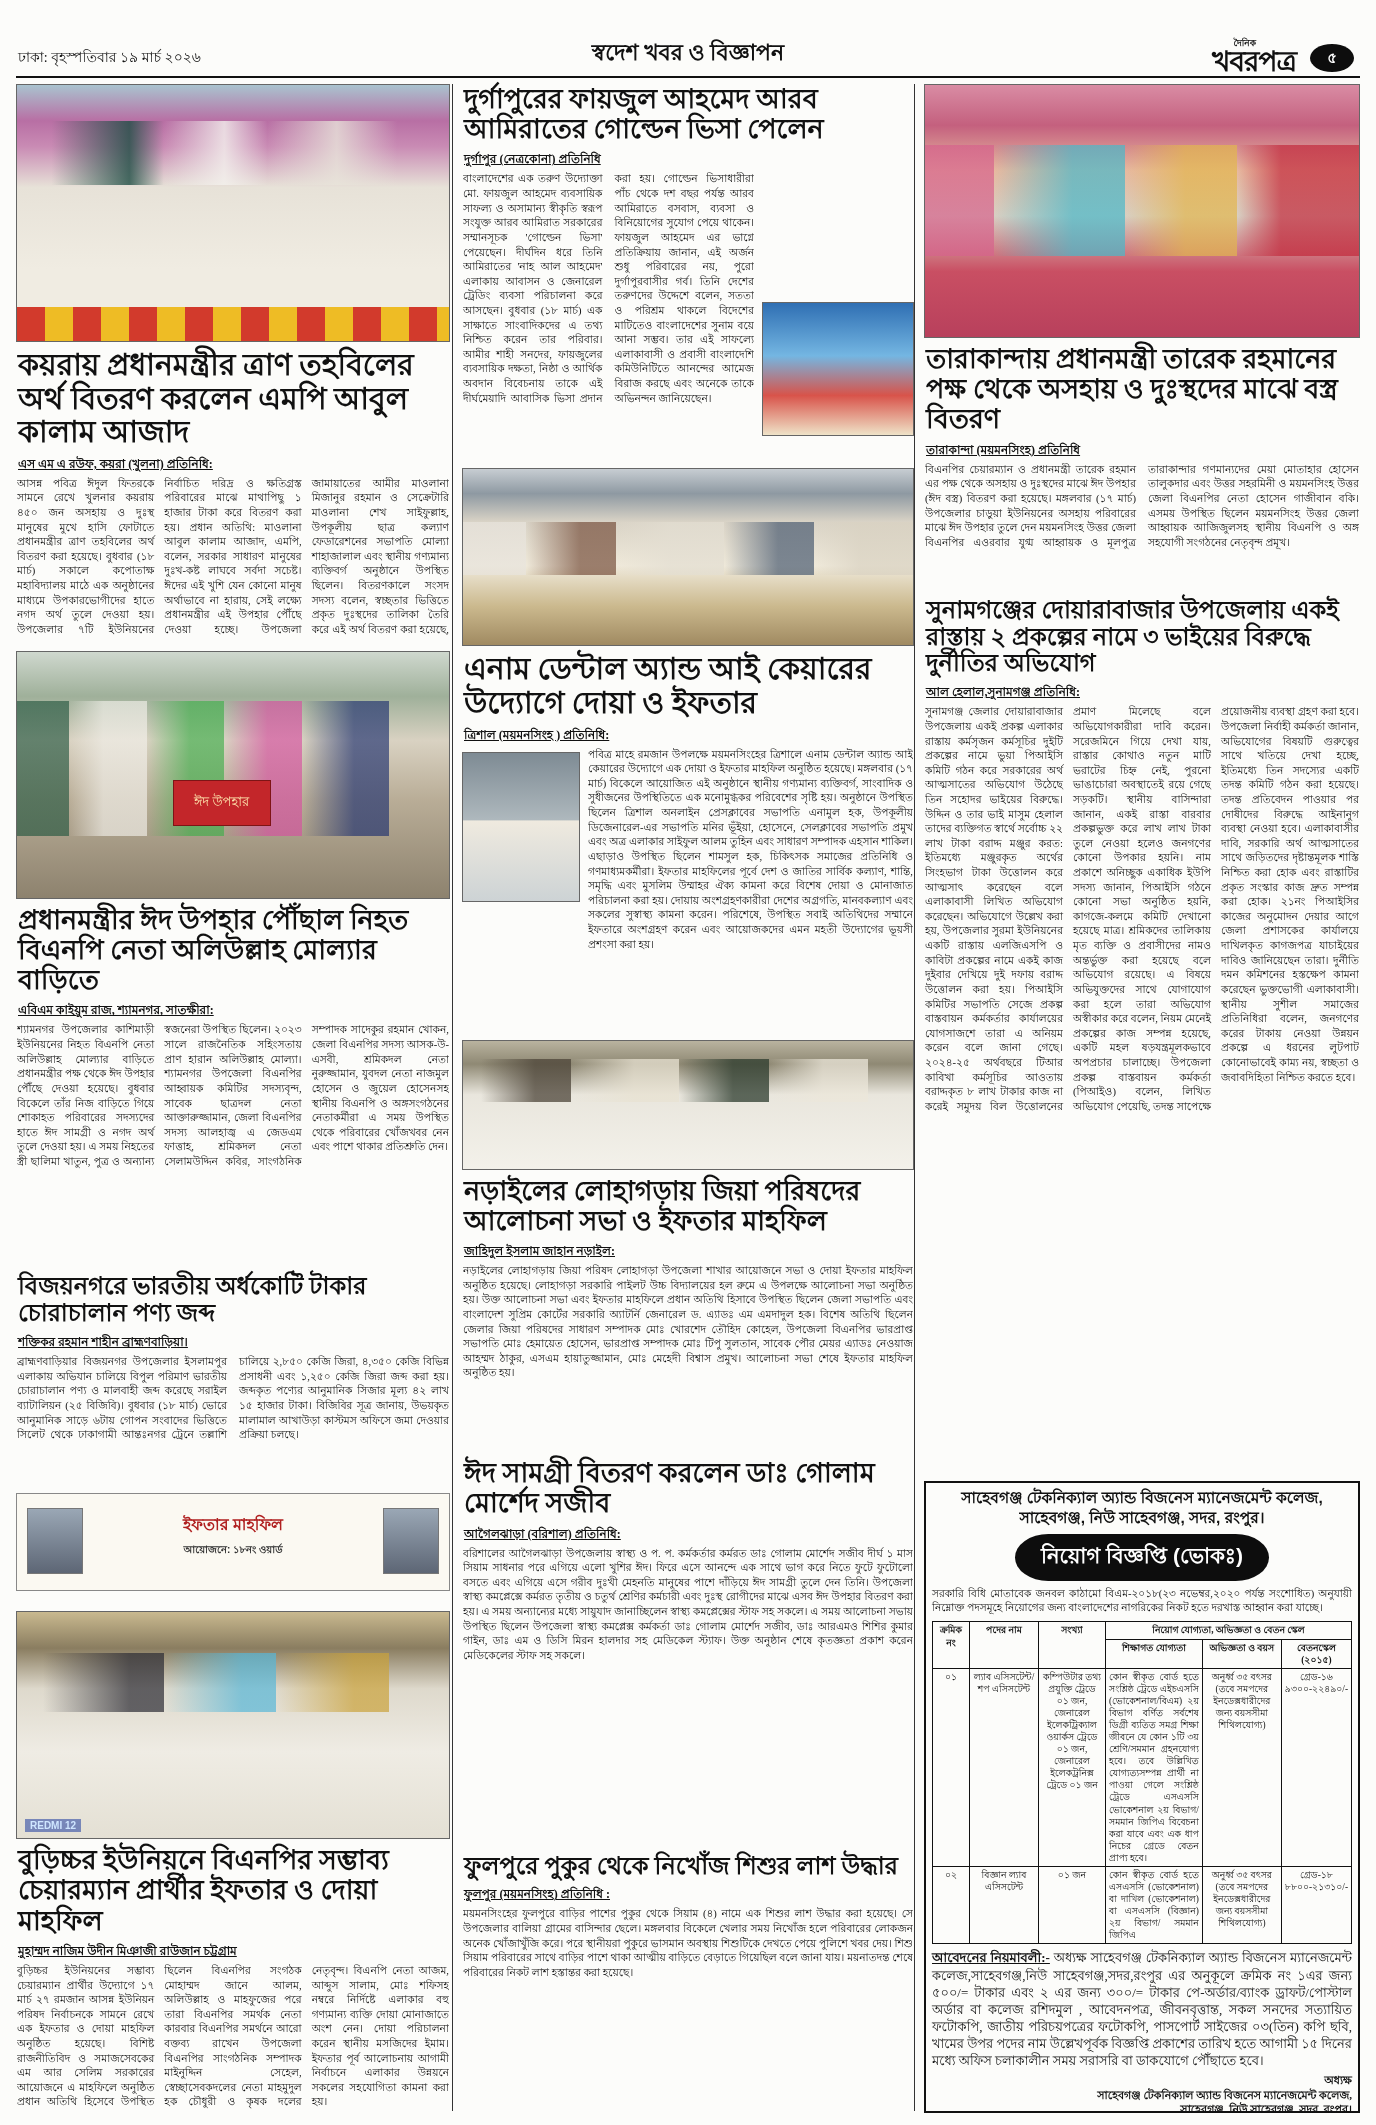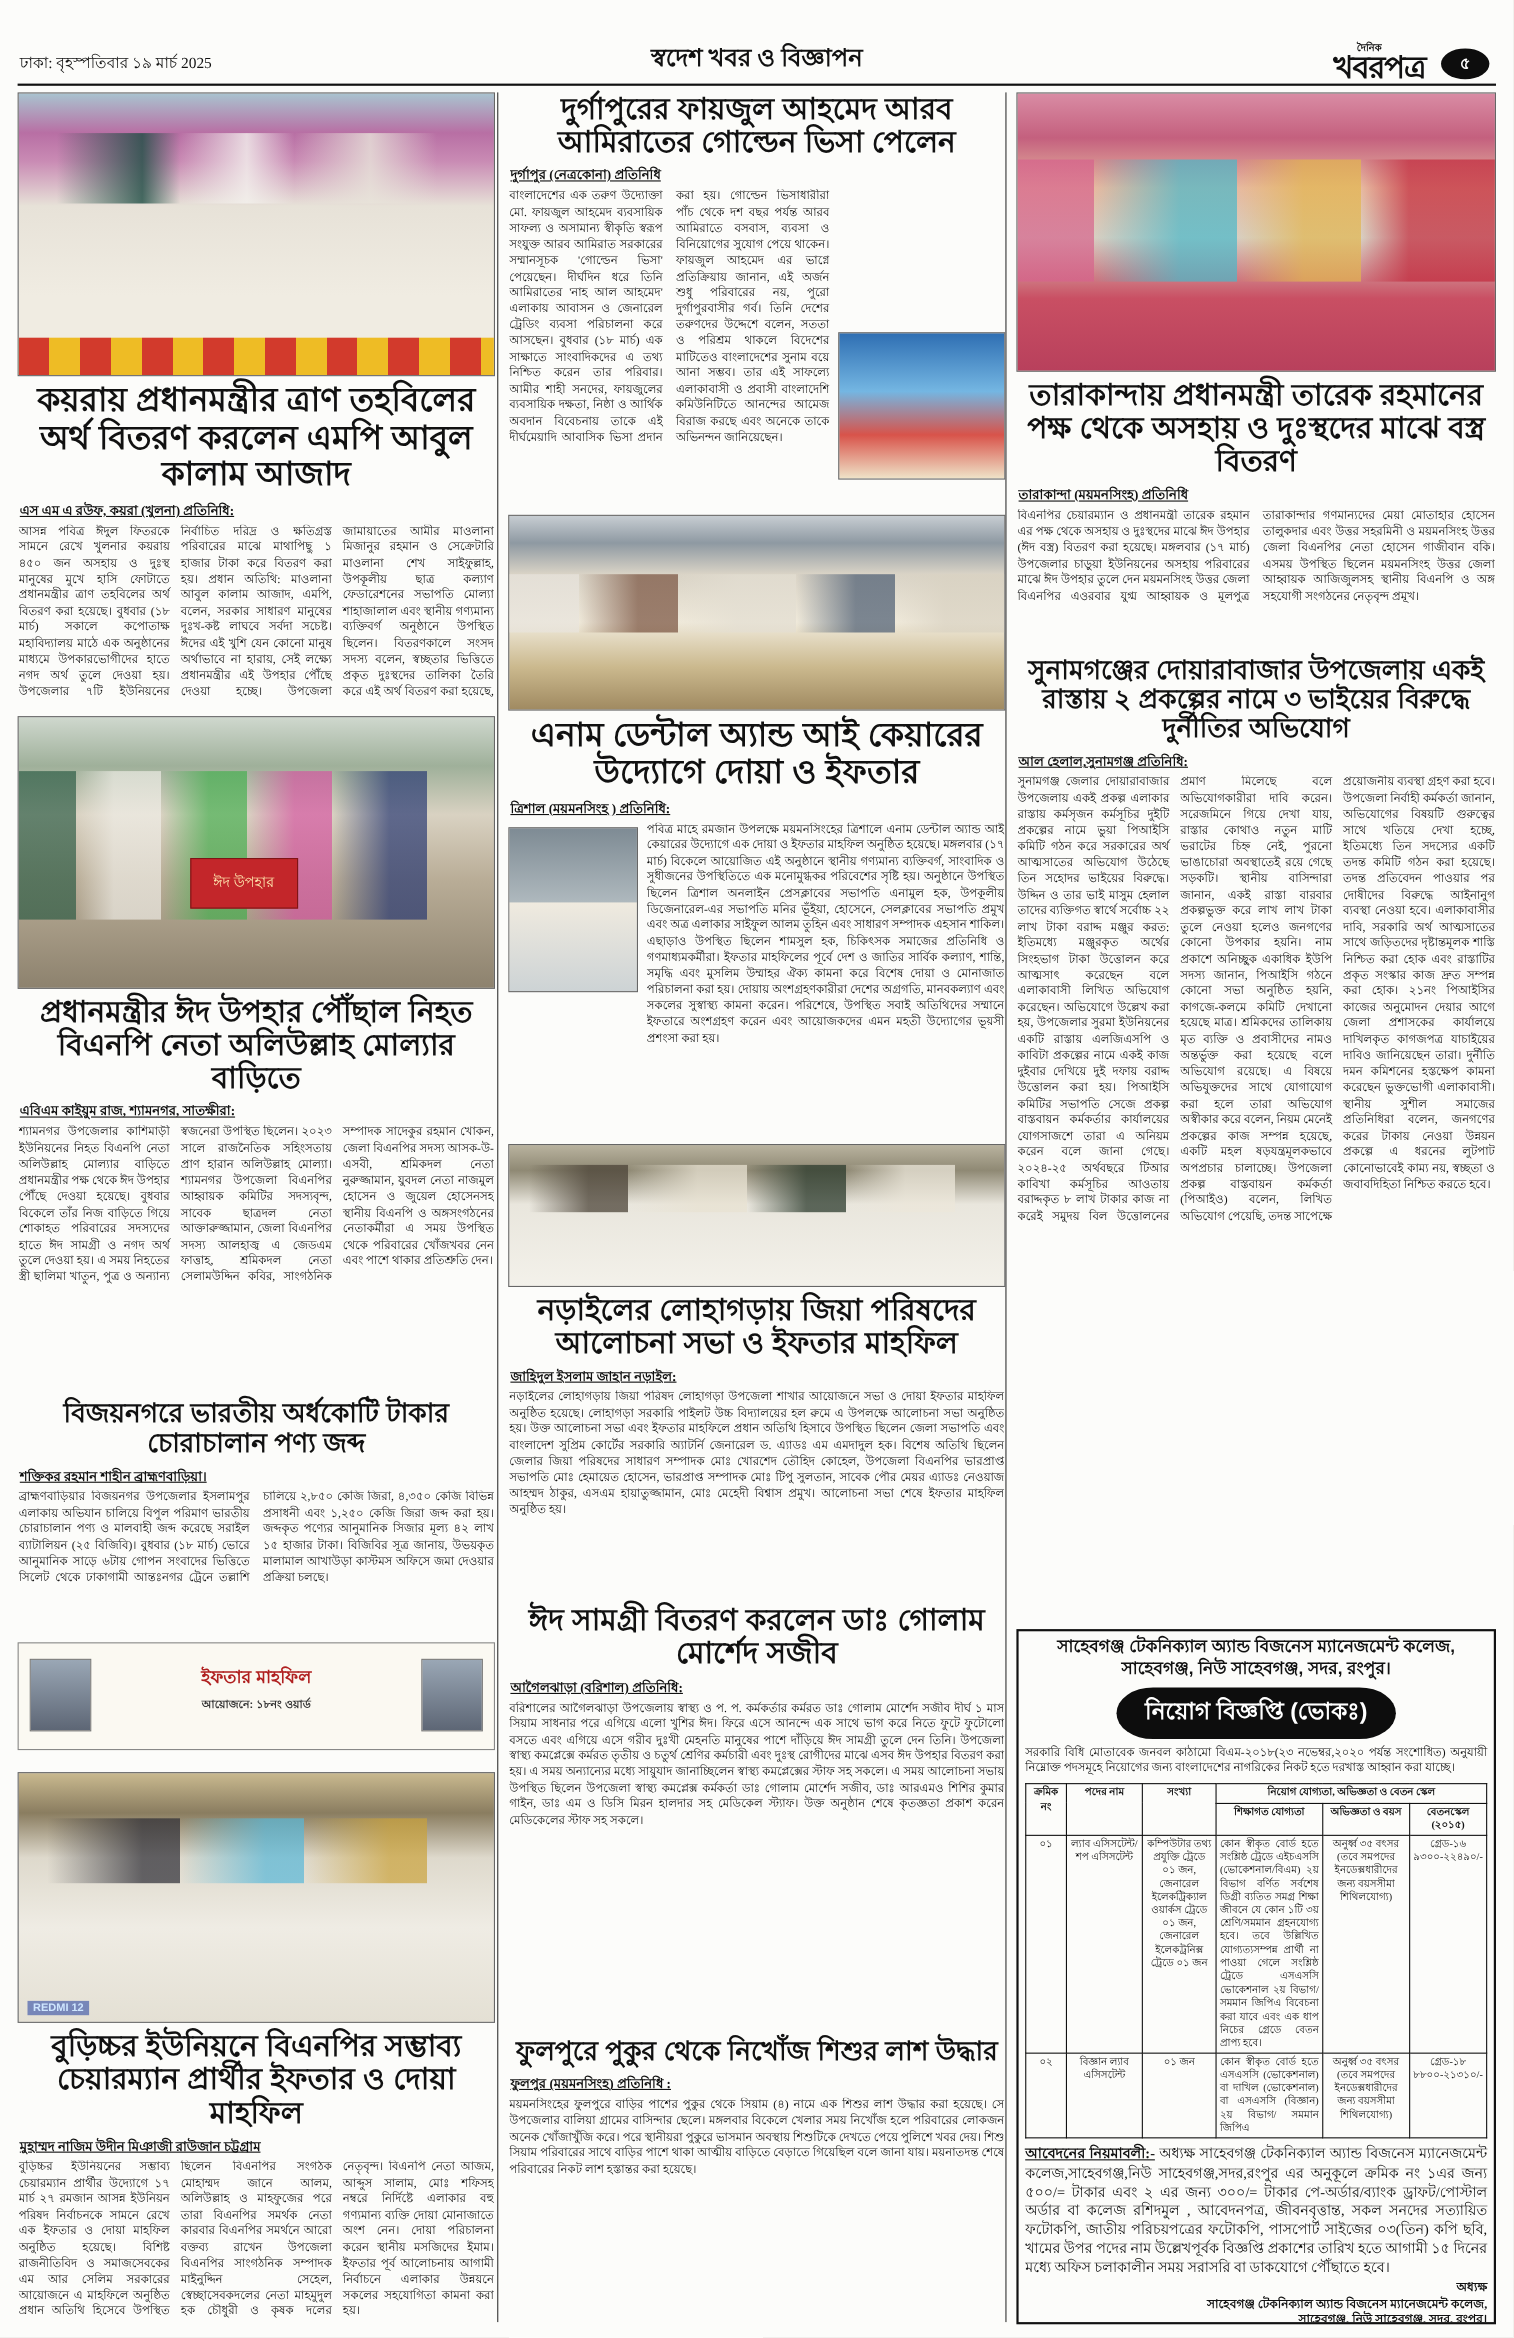--- a/index.html
+++ b/index.html
@@ -16,21 +16,21 @@
           color:#fff;font-size:15px;font-weight:bold;display:flex;align-items:center;justify-content:center;}
   .hdr-rule{position:absolute;left:16px;right:16px;top:76px;border-top:2.5px solid #111;}
   
   .col{position:absolute;top:84px;bottom:12px;display:flex;flex-direction:column;}
   .col-l{left:16px;width:434px;}
   .col-m{left:462px;width:452px;}
   .col-r{left:924px;width:436px;}
   .vrule{position:absolute;top:84px;bottom:14px;border-left:1px solid #333;}
   .vr1{left:452px;} .vr2{left:914px;}
   
-  .hl{font-family:Liberation Sans, sans-serif;font-weight:bold;text-align:center;
+  .hl{font-family:Liberation Serif, serif;font-weight:bold;text-align:left;
       line-height:1.12;margin:6px 2px 4px;}
   .hl-xl{font-size:30px;} .hl-lg{font-size:27px;} .hl-md{font-size:24px;}
   .dateline{font-size:12px;font-weight:bold;margin:2px 2px 2px;text-decoration:underline;}
   .body{font-size:10.6px;line-height:1.38;text-align:justify;overflow:hidden;margin:0 1px;}
   .c2{column-count:2;column-gap:12px;} .c3{column-count:3;column-gap:10px;}
   .ph{position:relative;border:1px solid #666;overflow:hidden;flex:none;}
   .ph .band{position:absolute;left:0;right:0;}
   .wm{position:absolute;left:8px;bottom:6px;color:#cfe6ff;background:rgba(30,60,160,.55);
       font-family:"Liberation Sans",sans-serif;font-size:10px;padding:1px 5px;font-weight:bold;}
   .giftbox{position:absolute;left:36%;top:52%;width:96px;height:44px;background:#c3262a;color:#ffe9b0;
@@ -51,21 +51,21 @@
   .ad-rules{font-size:13px;text-align:justify;line-height:1.32;margin-top:5px;}
   .ad-rules b{text-decoration:underline;}
   .ad-sign{font-size:11px;font-weight:bold;text-align:right;line-height:1.3;margin-top:4px;}
 </style>
 </head>
 <body>
 
 <div class="page">
 
   <div class="hdr">
-    <div class="hdr-date">ঢাকা: বৃহস্পতিবার ১৯ মার্চ 2025</div>
+    <div class="hdr-date">ঢাকা: বৃহস্পতিবার ১৯ মার্চ ২০২৬</div>
     <div class="hdr-center">স্বদেশ খবর ও বিজ্ঞাপন</div>
     <div class="masthead">
       <span class="pre">দৈনিক</span>
       <span class="name">খবরপত্র</span>
     </div>
     <div class="pageno">৫</div>
   </div>
   <div class="hdr-rule"></div>
   <div class="vrule vr1"></div>
   <div class="vrule vr2"></div>

